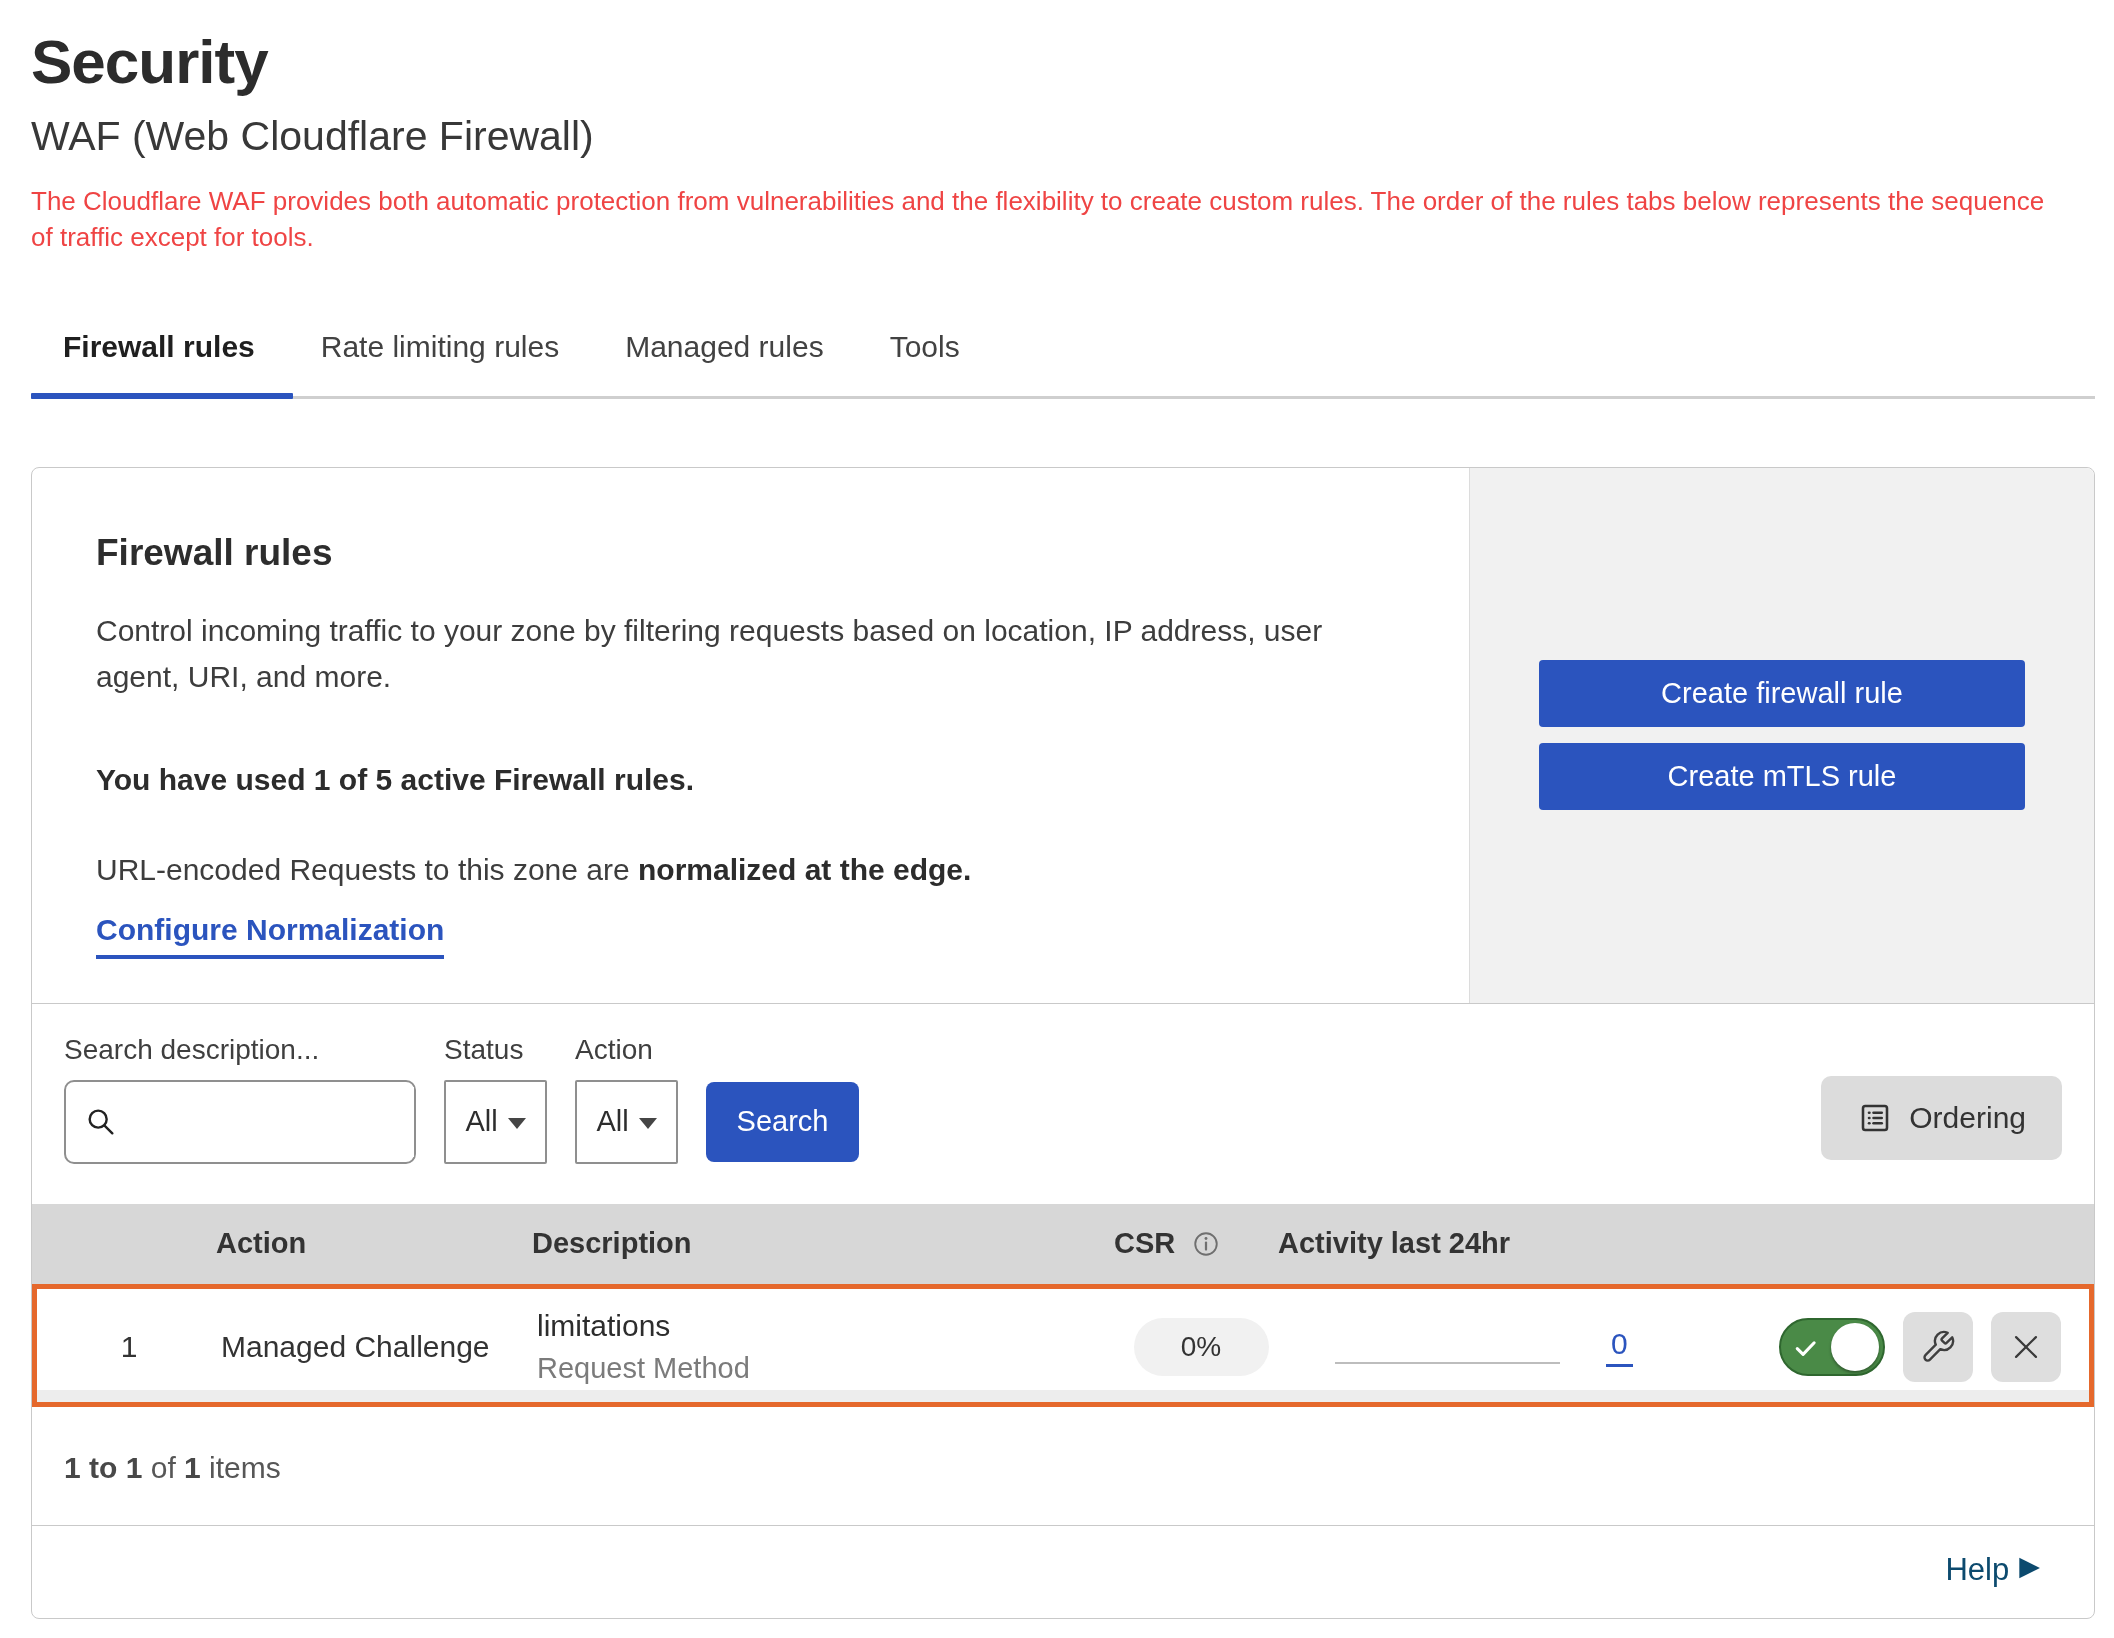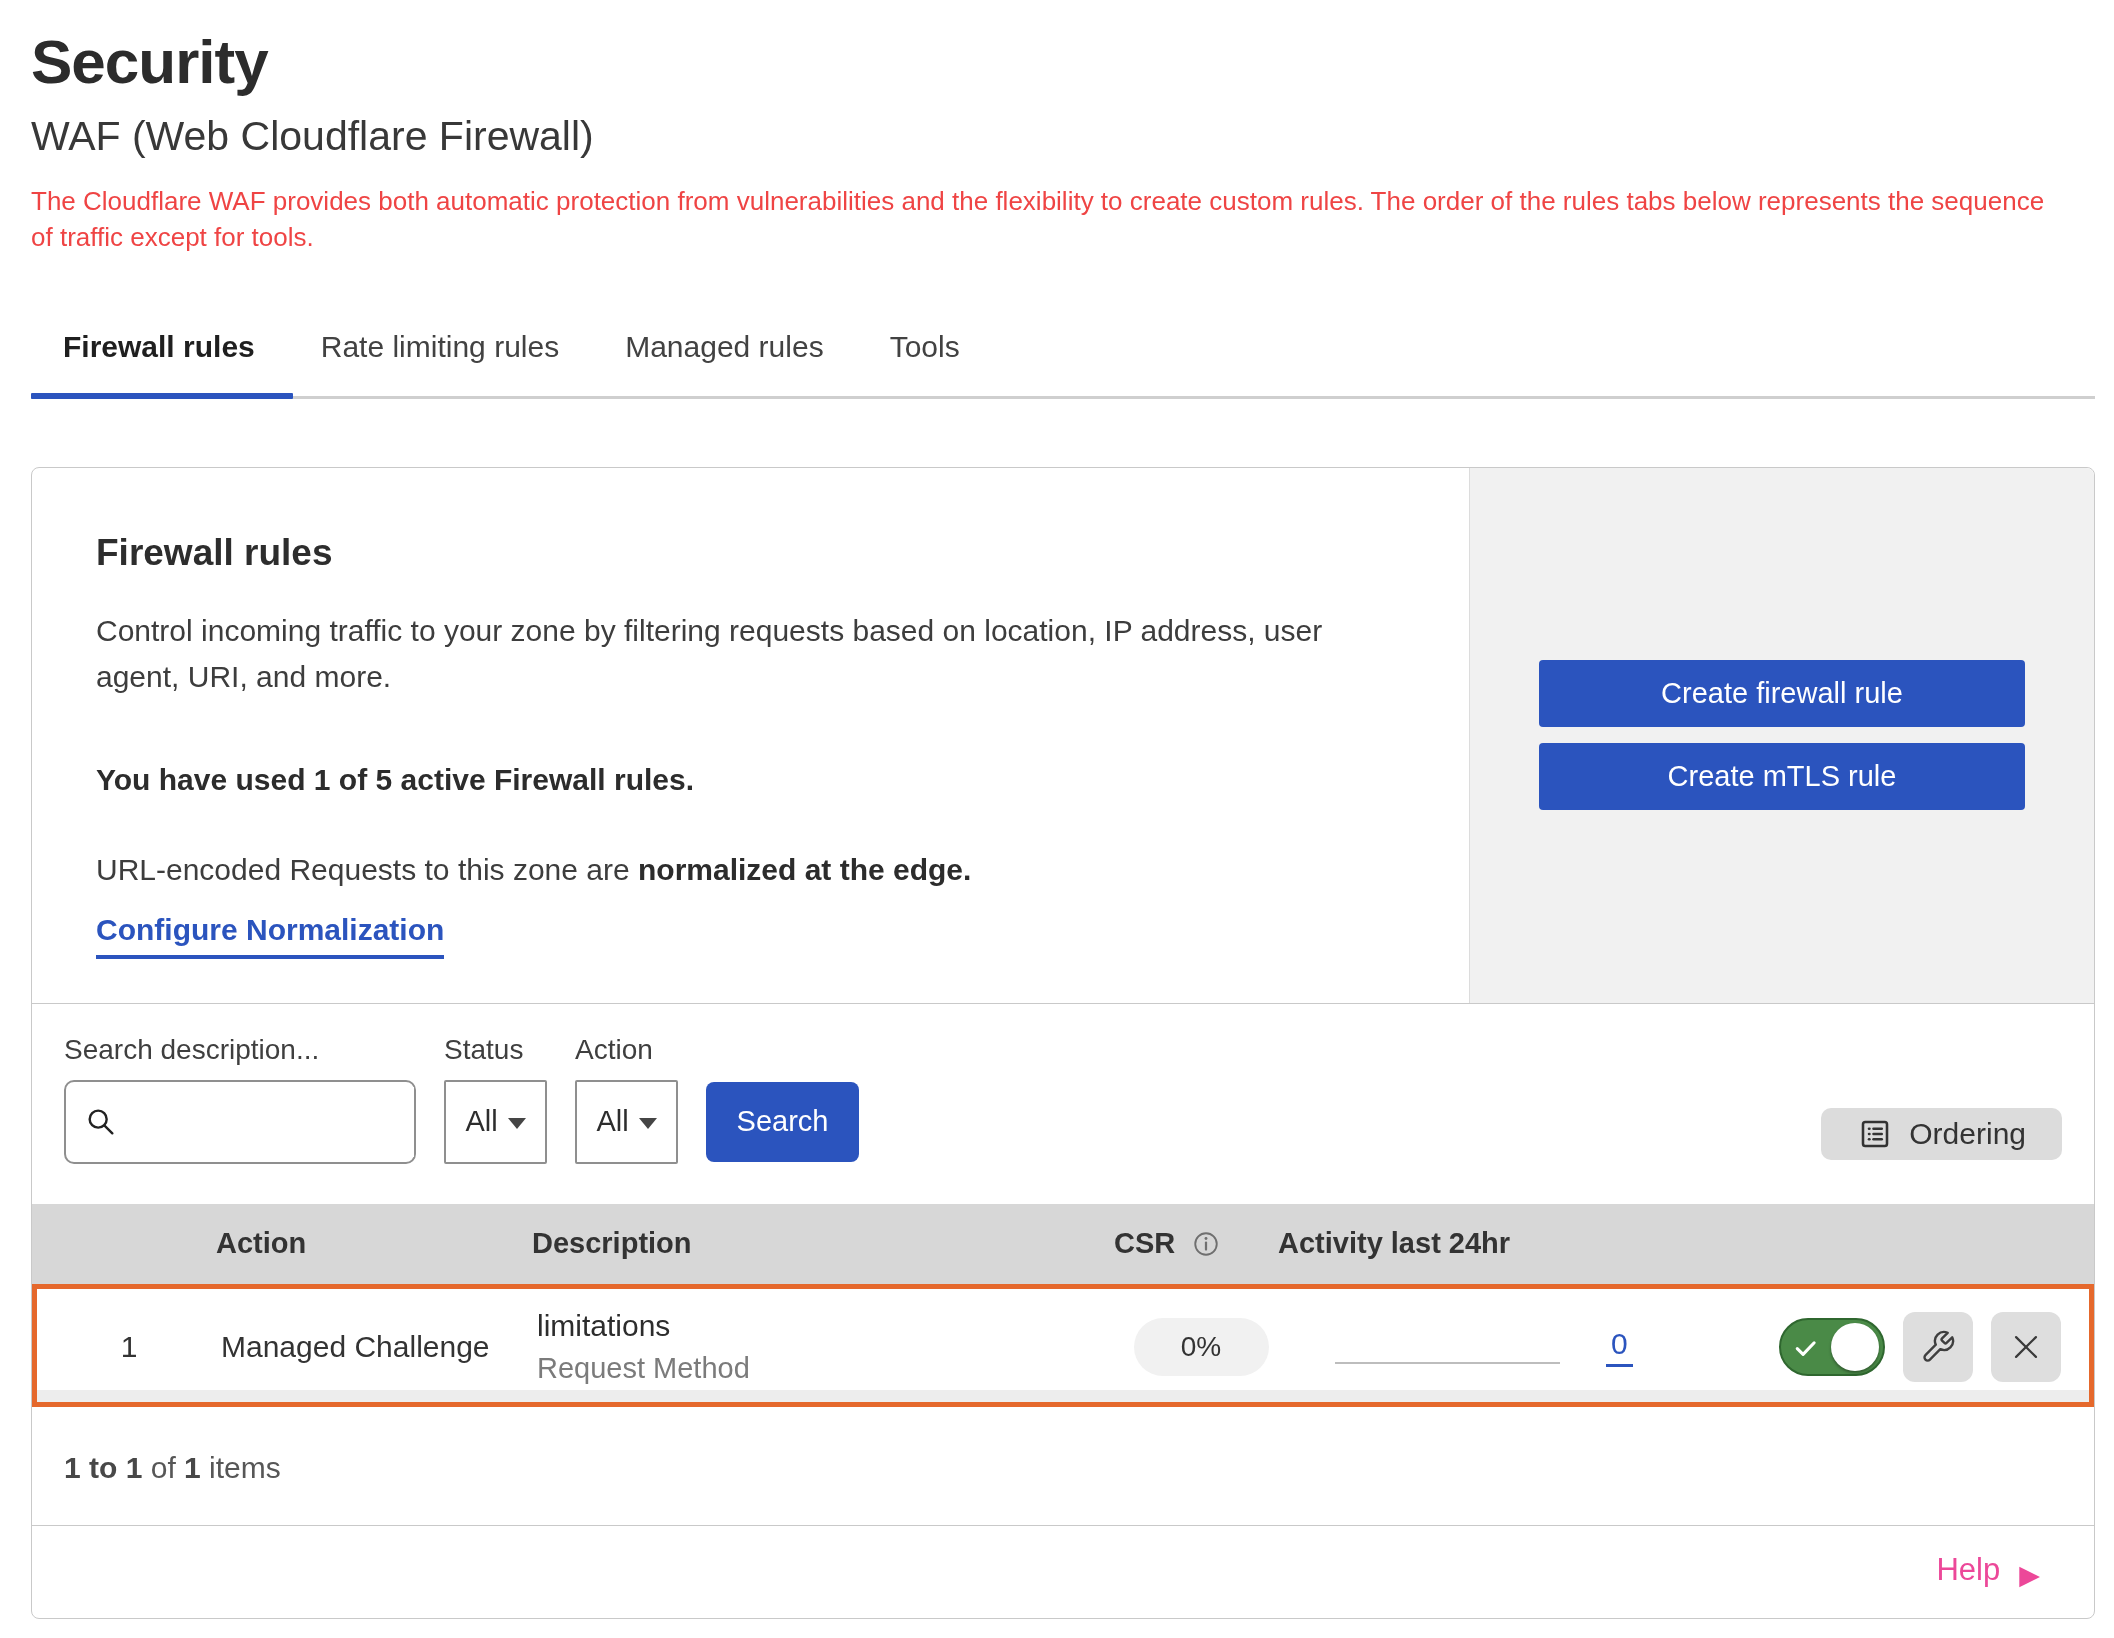--- a/index.html
+++ b/index.html
@@ -49,21 +49,21 @@
   .search-box { width:352px; height:84px; border:2px solid #8f8f8f; border-radius:10px;
                 display:flex; align-items:center; padding-left:18px; background:#fff; }
   .search-input { border:none; outline:none; flex:1; height:70px; font-size:29px; font-family:inherit; min-width:0; }
   .select-box { width:103px; height:84px; border:2px solid #8f8f8f; border-radius:2px; background:#fff;
                 display:flex; align-items:center; justify-content:center; gap:10px;
                 font-size:29px; color:#2d2d2d; cursor:pointer; }
   .caret { width:0; height:0; border-left:9px solid transparent; border-right:9px solid transparent;
            border-top:11px solid #454545; margin-top:4px; }
   .search-btn { width:153px; height:80px; margin-bottom:2px; background:#2B54BE; color:#fff;
                 font-size:29px; font-family:inherit; border:none; border-radius:8px; cursor:pointer; }
-  .ordering-btn { height:52px; padding:0 36px; margin-bottom:4px; background:#dcdcdc; color:#333;
+  .ordering-btn { height:84px; padding:0 36px; margin-bottom:4px; background:#dcdcdc; color:#333;
                   font-size:30px; font-family:inherit; border:none; border-radius:10px;
                   display:flex; align-items:center; gap:16px; cursor:pointer; }
 
   
   .tgrid { display:grid; grid-template-columns:184px 316px 582px 164px 469px 1fr; align-items:center; }
   .thead { background:#d7d7d7; height:80px; font-size:29px; font-weight:700; color:#333; }
   .csr-head { display:flex; align-items:center; gap:16px; }
 
   .rule-row { border:5px solid #E5682C; background:#fff; min-height:123px;
               padding:10px 0 6px; box-shadow:inset 0 -12px 0 #ededed; }
@@ -85,21 +85,21 @@
   .toggle-check { position:absolute; left:11px; top:14px; }
   .toggle-knob { position:absolute; right:4px; top:3px; width:48px; height:48px; border-radius:50%;
                  background:#fff; box-shadow:0 2px 3px rgba(0,0,0,0.35); }
   .icon-btn { width:70px; height:70px; border-radius:12px; background:#dedede; border:none;
               display:flex; align-items:center; justify-content:center; cursor:pointer; flex:none; }
 
   
   .items-row { padding:44px 32px 40px; font-size:30px; color:#575757; }
   .items-row b { color:#484848; }
   .help-row { border-top:1px solid #c9c9c9; padding:26px 54px 30px; text-align:right; }
-  .help-link { display:inline-flex; align-items:flex-end; gap:19px; font-size:31px; color:#ec4899;
+  .help-link { display:inline-flex; align-items:flex-start; gap:10px; font-size:31px; color:#0c4a6e;
                text-decoration:none; cursor:pointer; }
   .help-arrow { font-size:27px; line-height:1; transform:translateY(1px); }
 </style>
 </head>
 <body>
 
 <div class="page">
 
   <h1 class="page-title">Security</h1>
   <h2 class="page-subtitle">WAF (Web Cloudflare Firewall)</h2>

